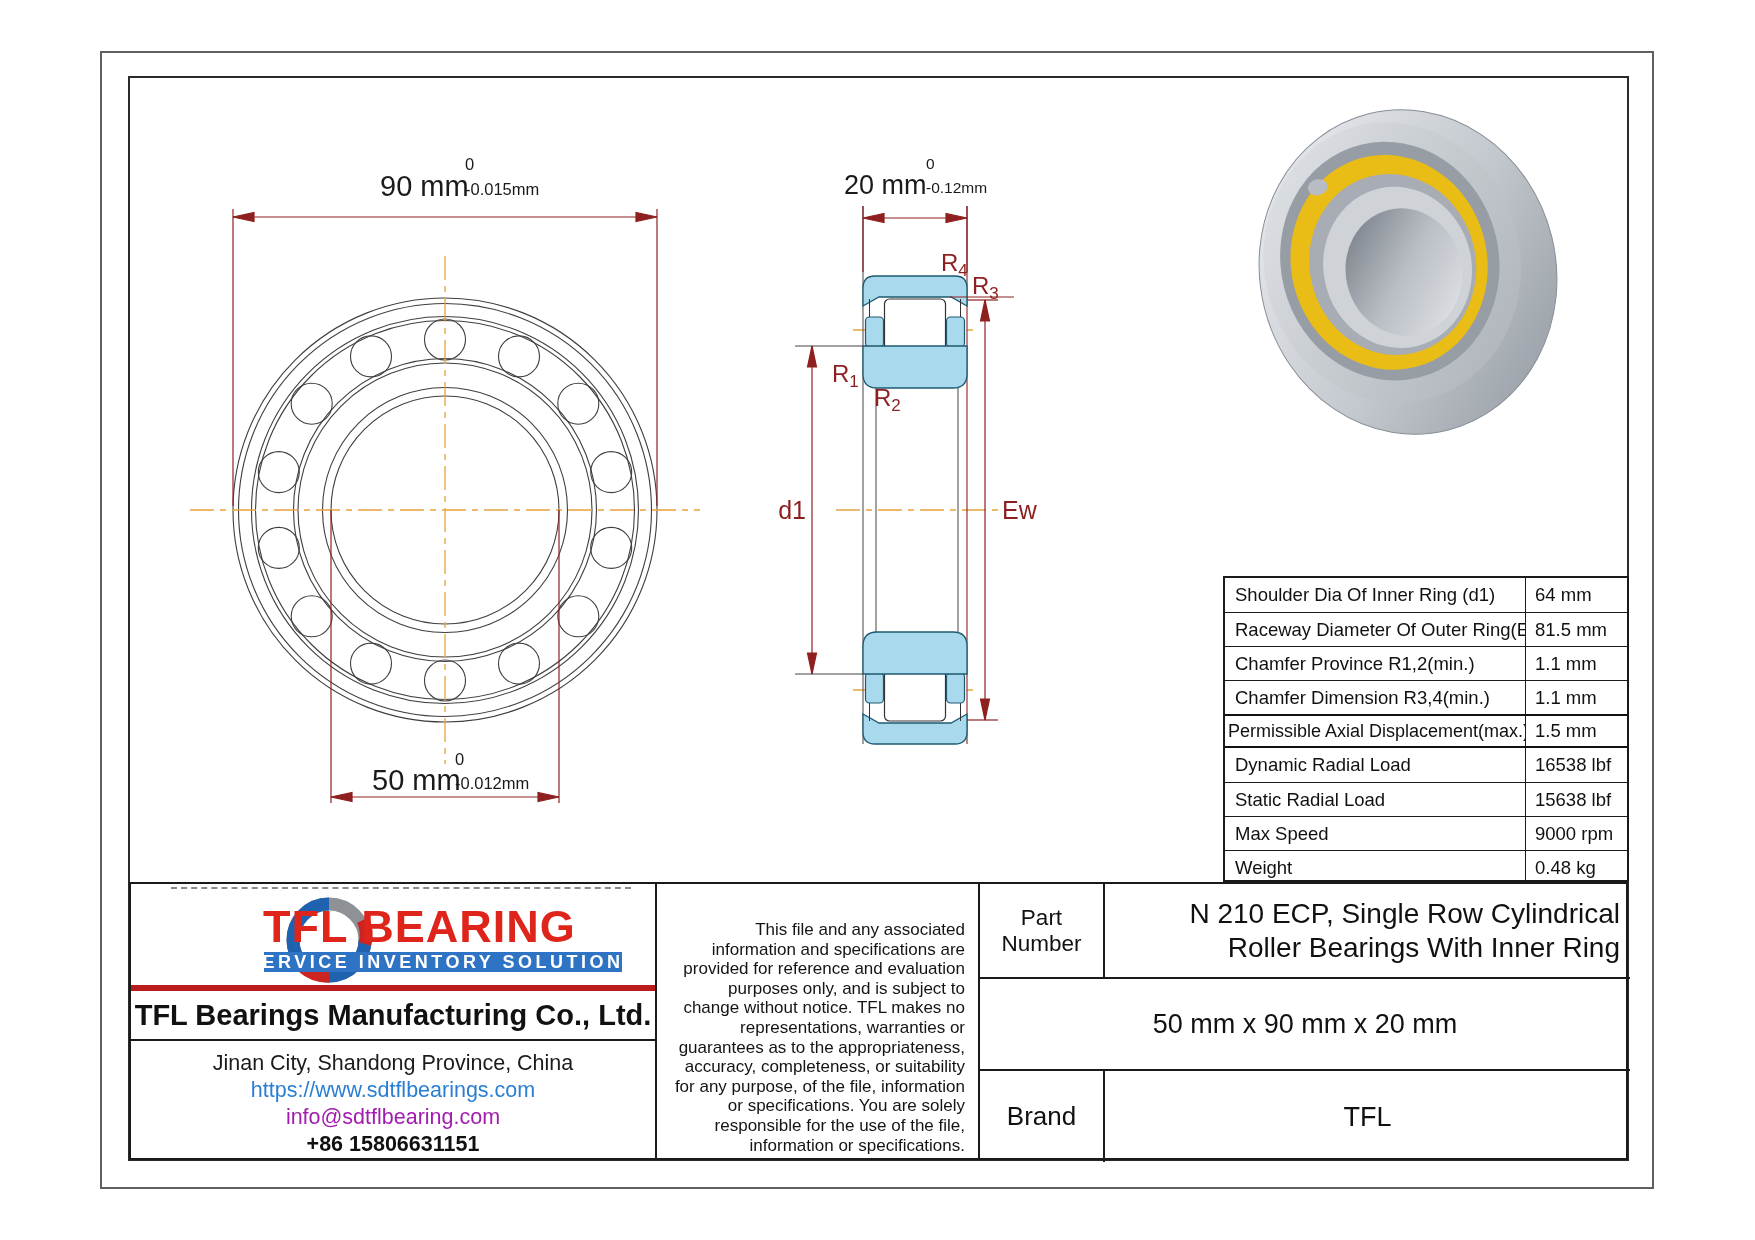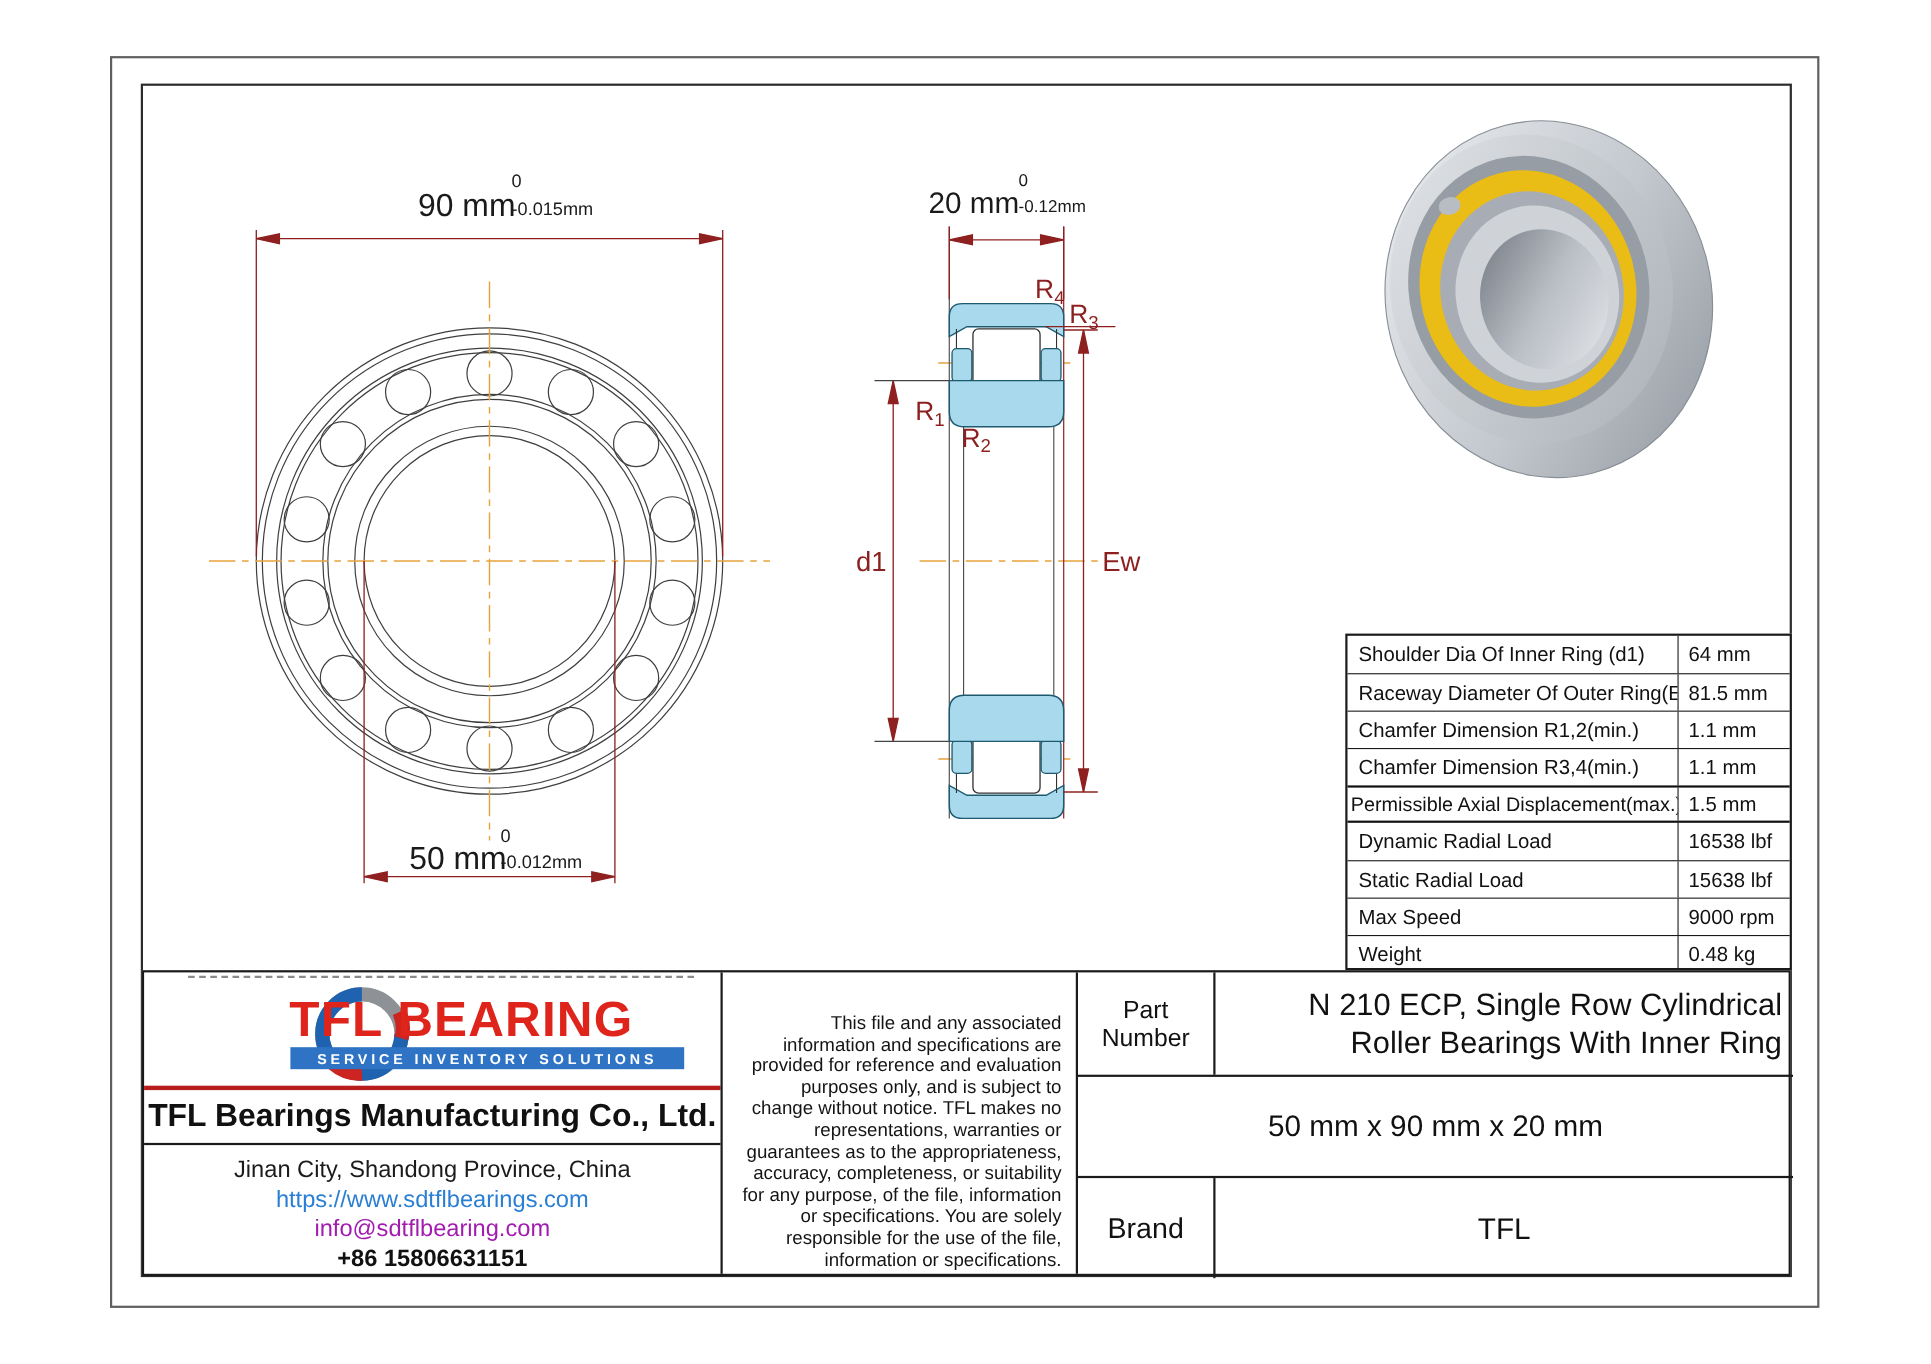--- a/index.html
+++ b/index.html
@@ -15,25 +15,25 @@
   .specs .row.thick{border-top:2.5px solid #111;}
   .specs .row.thickb{border-bottom:2.5px solid #111;}
   .specs .lbl{flex:1;display:flex;align-items:center;padding-left:10px;font-size:18.5px;color:#111;
               white-space:nowrap;overflow:hidden;}
   .specs .val{width:102px;display:flex;align-items:center;padding-left:9px;border-left:1.5px solid #1a1a1a;
               font-size:18.5px;color:#111;box-sizing:border-box;}
 
   
   .tblock{left:129px;top:882px;width:1499px;height:278px;border:2.5px solid #1a1a1a;background:#fff;}
   .tb-left{position:absolute;left:0;top:0;width:524px;height:100%;}
-  .logo-cell{position:absolute;left:0;top:0;width:100%;height:107px;border-bottom:4px solid #b91c1c;box-sizing:border-box;padding-left:32px;}
+  .logo-cell{position:absolute;left:0;top:0;width:100%;height:107px;border-bottom:6px solid #b91c1c;box-sizing:border-box;padding-left:32px;}
   .logo-artifact{position:absolute;left:40px;top:3px;width:460px;border-top:2px dashed #8a8a8a;}
   .brand-word{position:absolute;left:132px;top:17px;font-size:45px;font-weight:bold;letter-spacing:1px;white-space:nowrap;}
   .tagline{position:absolute;left:133px;top:68px;width:358px;height:20px;display:flex;align-items:center;
-           justify-content:center;font-size:13px;font-weight:bold;letter-spacing:3.5px;color:#fff;white-space:nowrap;}
+           justify-content:center;font-size:18px;font-weight:bold;letter-spacing:3.5px;color:#fff;white-space:nowrap;}
   .company-cell{position:absolute;left:0;top:107px;width:100%;height:50px;border-bottom:2px solid #1a1a1a;
                 box-sizing:border-box;display:flex;align-items:center;justify-content:center;
                 font-size:29px;font-weight:600;color:#111;}
   .addr-cell{position:absolute;left:0;top:157px;width:100%;height:121px;text-align:center;padding-top:9px;box-sizing:border-box;}
   .addr-cell div{line-height:27px;font-size:21.5px;}
   .addr-line{color:#1b1b1b;font-weight:500;}
   .addr-link{font-weight:500;text-decoration:none;}
   .addr-phone{color:#111;font-weight:bold;}
 
   .tb-mid{position:absolute;left:524px;top:0;width:325px;height:100%;border-left:2px solid #1a1a1a;
@@ -218,21 +218,21 @@
   <div class="abs specs">
     <div class="row">
         <div class="lbl">Shoulder Dia Of Inner Ring (d1)</div>
         <div class="val">64 mm</div>
       </div>
     <div class="row">
         <div class="lbl">Raceway Diameter Of Outer Ring(E)</div>
         <div class="val">81.5 mm</div>
       </div>
     <div class="row">
-        <div class="lbl">Chamfer Dimension R1,2(min.)</div>
+        <div class="lbl">Chamfer Province R1,2(min.)</div>
         <div class="val">1.1 mm</div>
       </div>
     <div class="row">
         <div class="lbl">Chamfer Dimension R3,4(min.)</div>
         <div class="val">1.1 mm</div>
       </div>
     <div class="row thick thickb">
         <div class="lbl" style="padding-left:3px;font-size:18px;">Permissible Axial Displacement(max.)</div>
         <div class="val">1.5 mm</div>
       </div>

